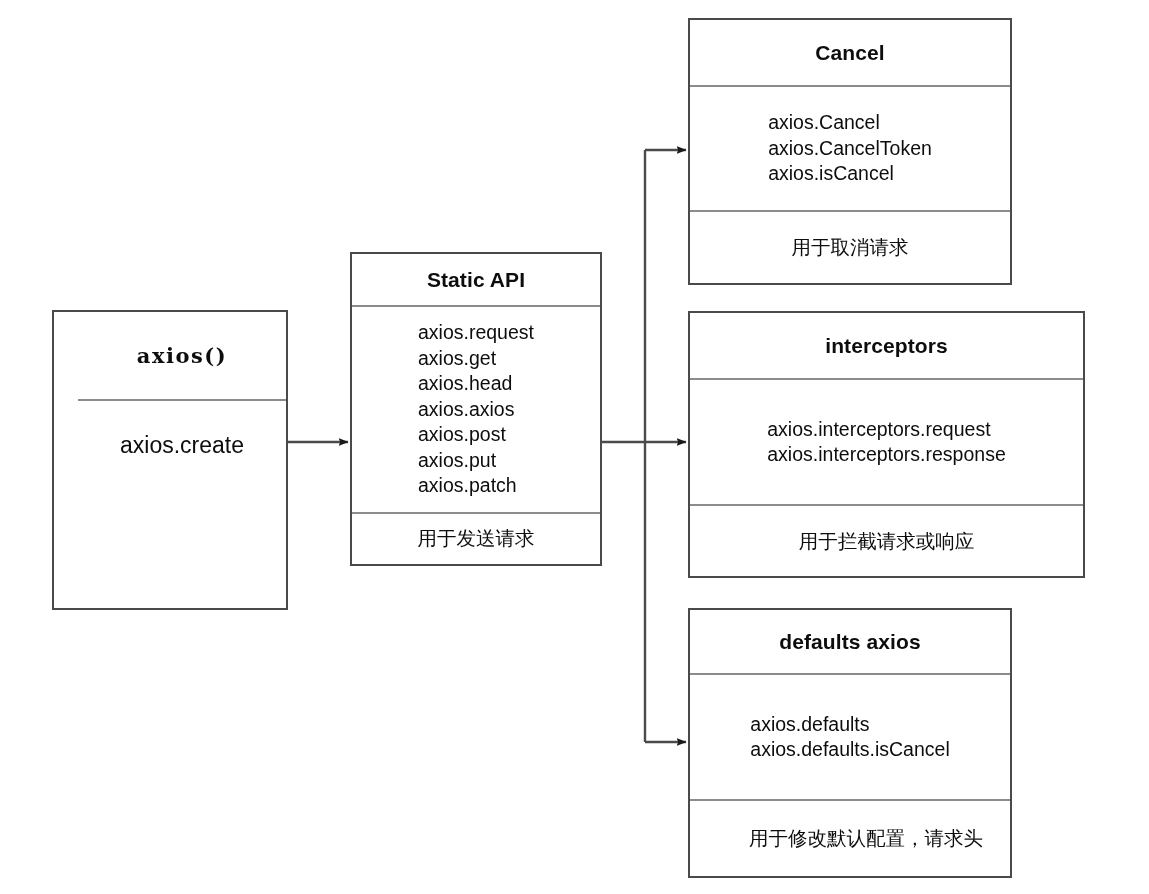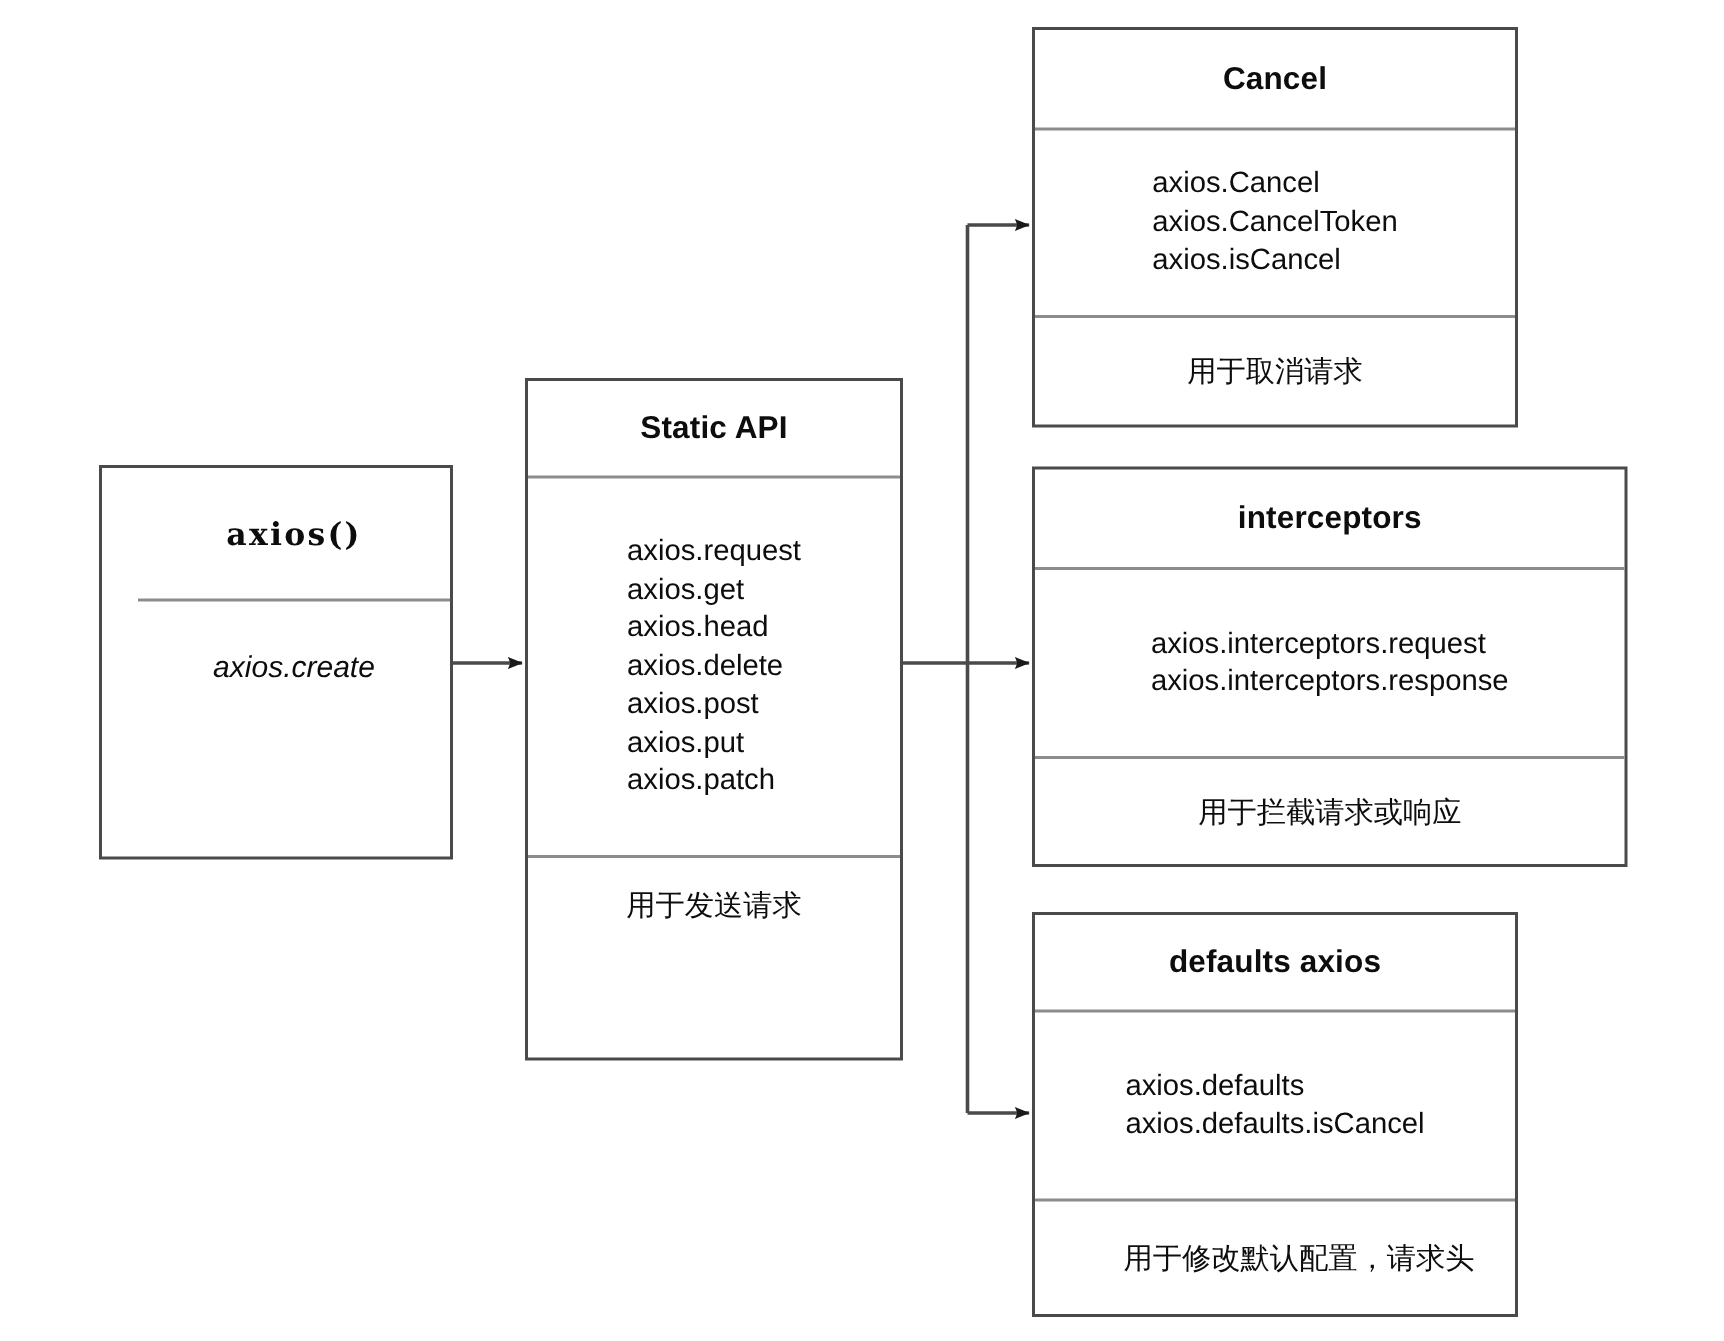--- a/index.html
+++ b/index.html
@@ -44,23 +44,22 @@
   }
   .body-list{
     display:block;
     padding:0 6px;
     text-align:left;
     font-size:19.5px;
     line-height:25.5px;
     white-space:pre-line;
   }
   .body-center{
-    font-size:20px;
+    font-size:23px;
     text-align:center;
-    font-style:italic;
   }
   .note{
     font-size:19.5px;
     text-align:center;
   }
 
   
   #wires{position:absolute;left:0;top:0;width:1149px;height:894px;pointer-events:none;}
 </style>
 </head>
@@ -81,32 +80,32 @@
 
     <path d="M645,150 L645,742" fill="none" stroke="#4a4a4a" stroke-width="2.4"></path>
 
     <path d="M645,150 L686,150" fill="none" stroke="#4a4a4a" stroke-width="2.4" marker-end="url(#arw)"></path>
 
     <path d="M645,442 L686,442" fill="none" stroke="#4a4a4a" stroke-width="2.4" marker-end="url(#arw)"></path>
 
     <path d="M645,742 L686,742" fill="none" stroke="#4a4a4a" stroke-width="2.4" marker-end="url(#arw)"></path>
   </svg>
 
-  <div class="node" style="left:66px;top:310px;width:236px;height:263px;padding-left:24px;">
+  <div class="node" style="left:52px;top:310px;width:236px;height:300px;padding-left:24px;">
     <div class="sec title mono" style="height:87px;">axios()</div>
     <div class="sec body-center" style="height:90px;">axios.create</div>
   </div>
 
-  <div class="node" style="left:350px;top:252px;width:252px;height:455px;">
+  <div class="node" style="left:350px;top:252px;width:252px;height:314px;">
     <div class="sec title" style="height:63px;">Static API</div>
     <div class="sec" style="height:253px;">
       <div class="body-list">axios.request
 axios.get
 axios.head
-axios.delete
+axios.axios
 axios.post
 axios.put
 axios.patch</div>
     </div>
     <div class="sec note" style="height:64px;">用于发送请求</div>
   </div>
 
   <div class="node" style="left:688px;top:311px;width:397px;height:267px;">
     <div class="sec title" style="height:66px;">interceptors</div>
     <div class="sec" style="height:128px;">

